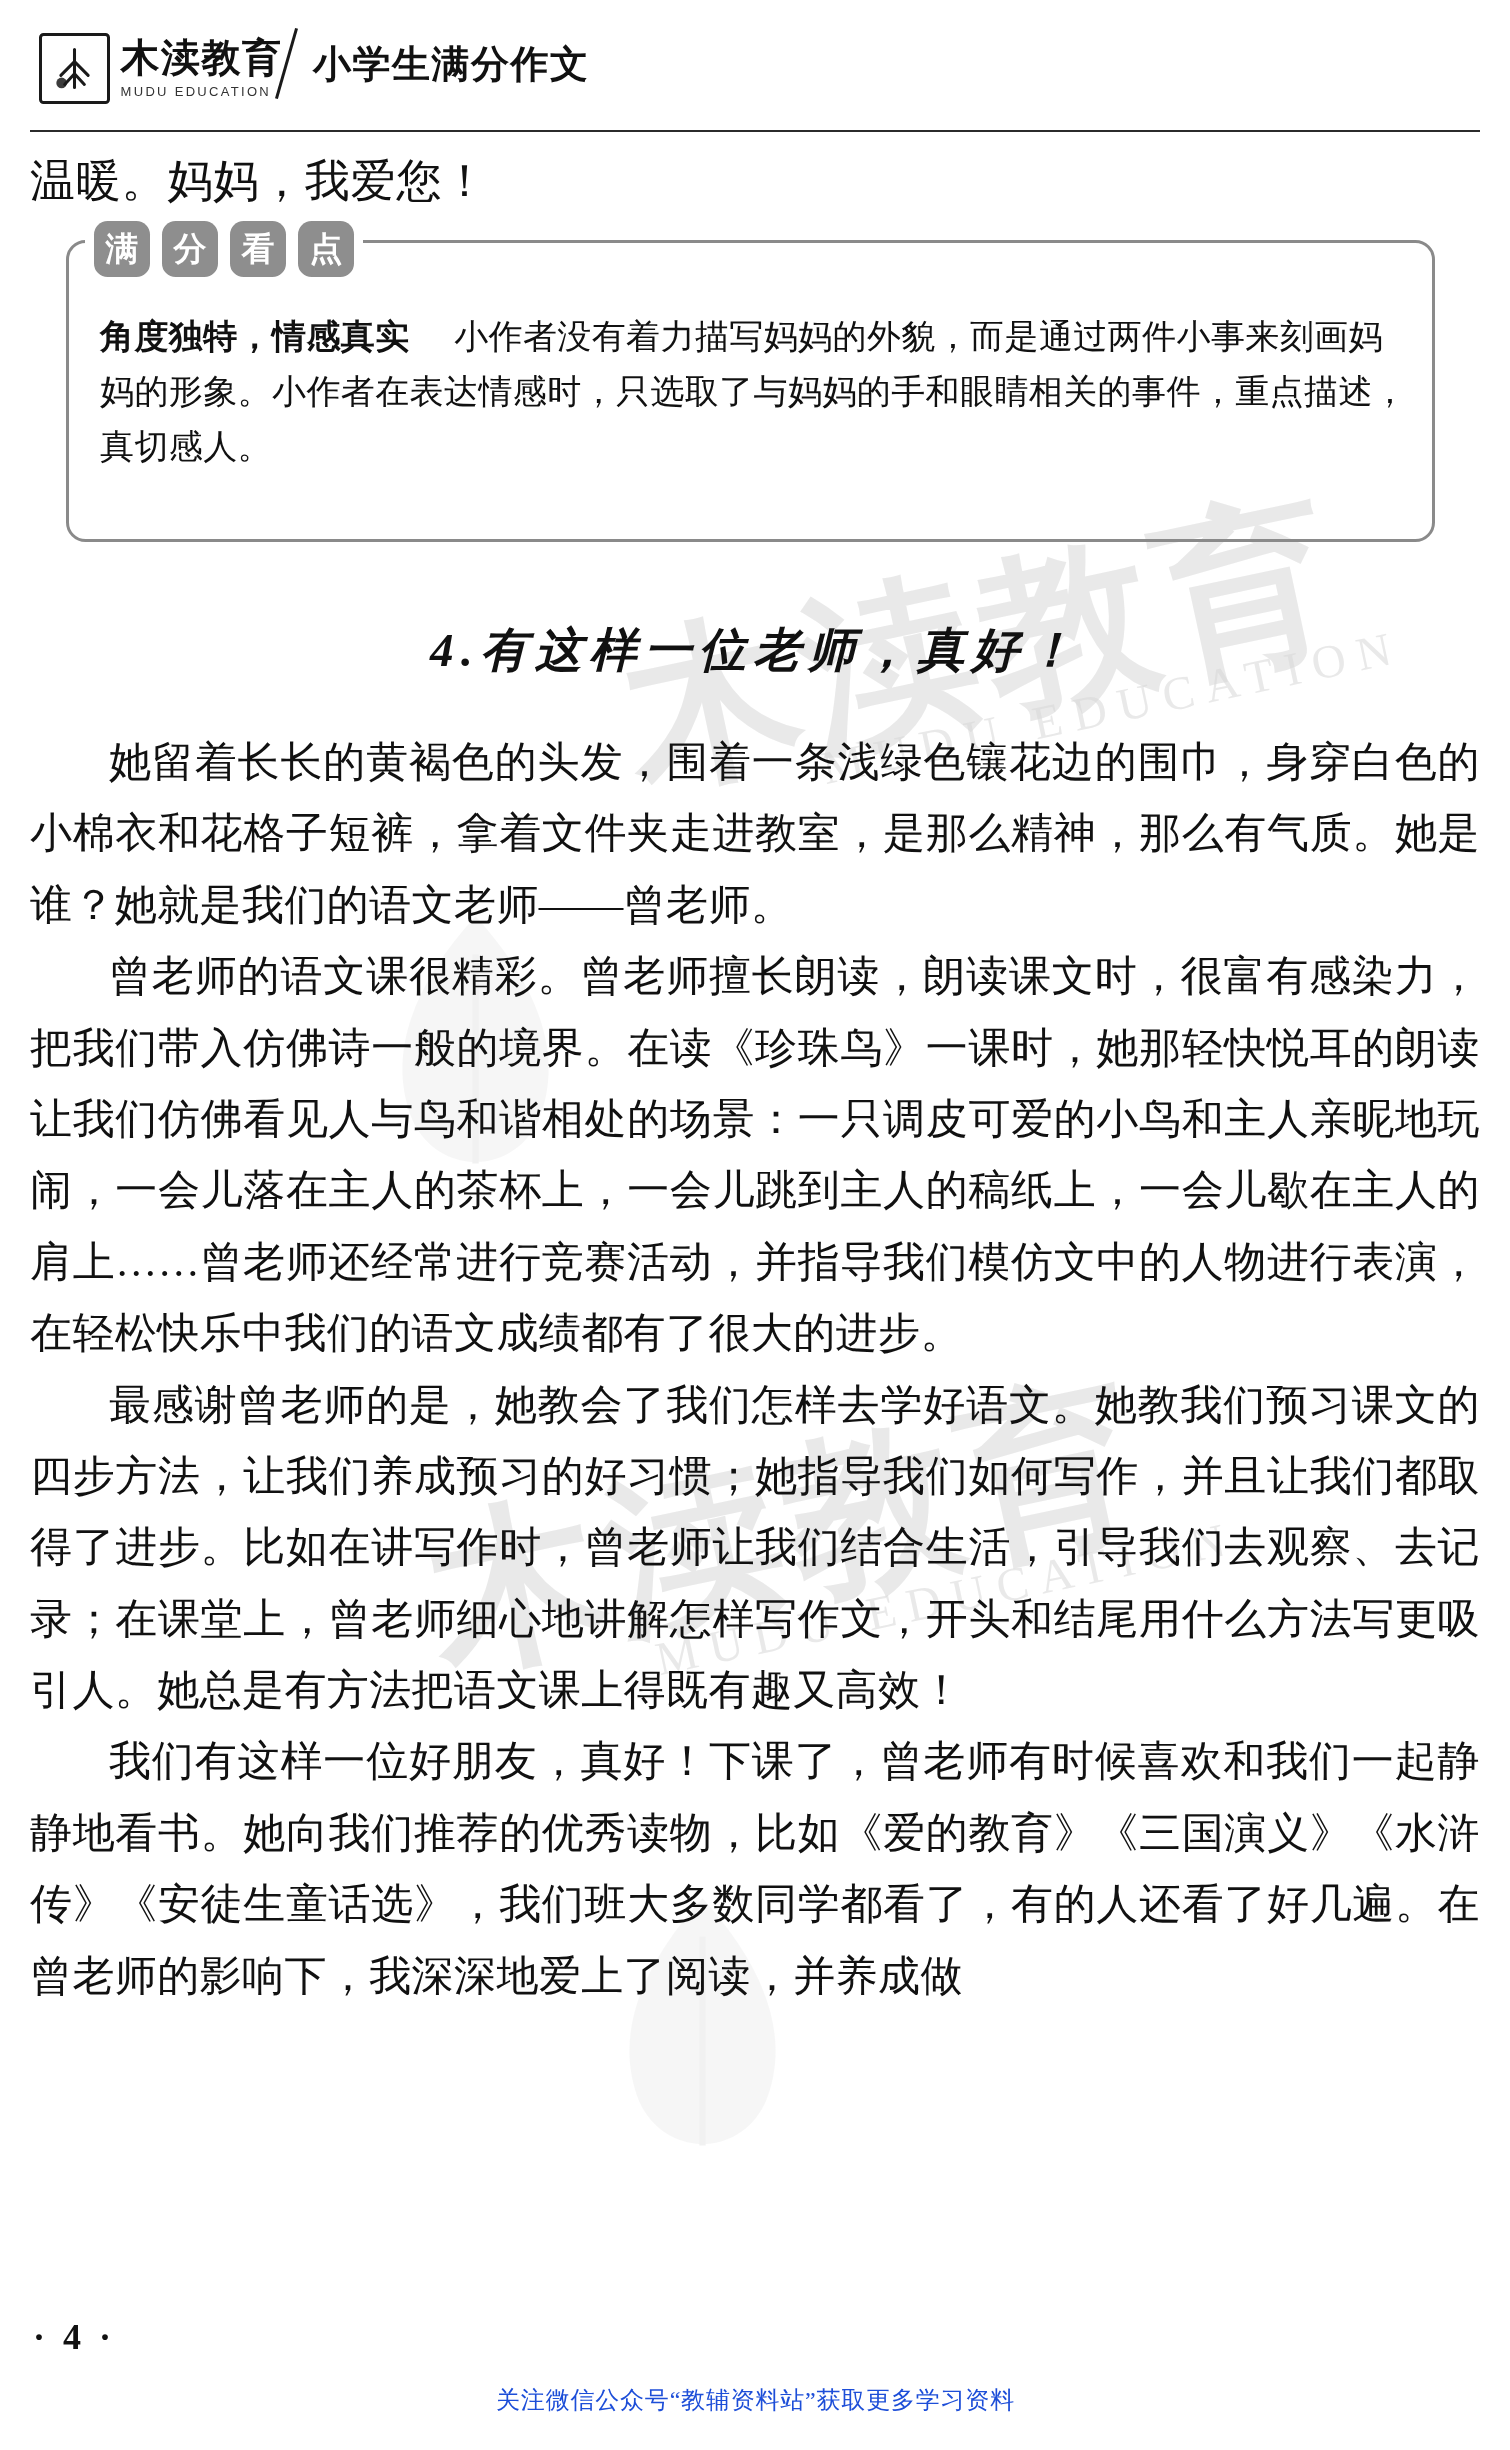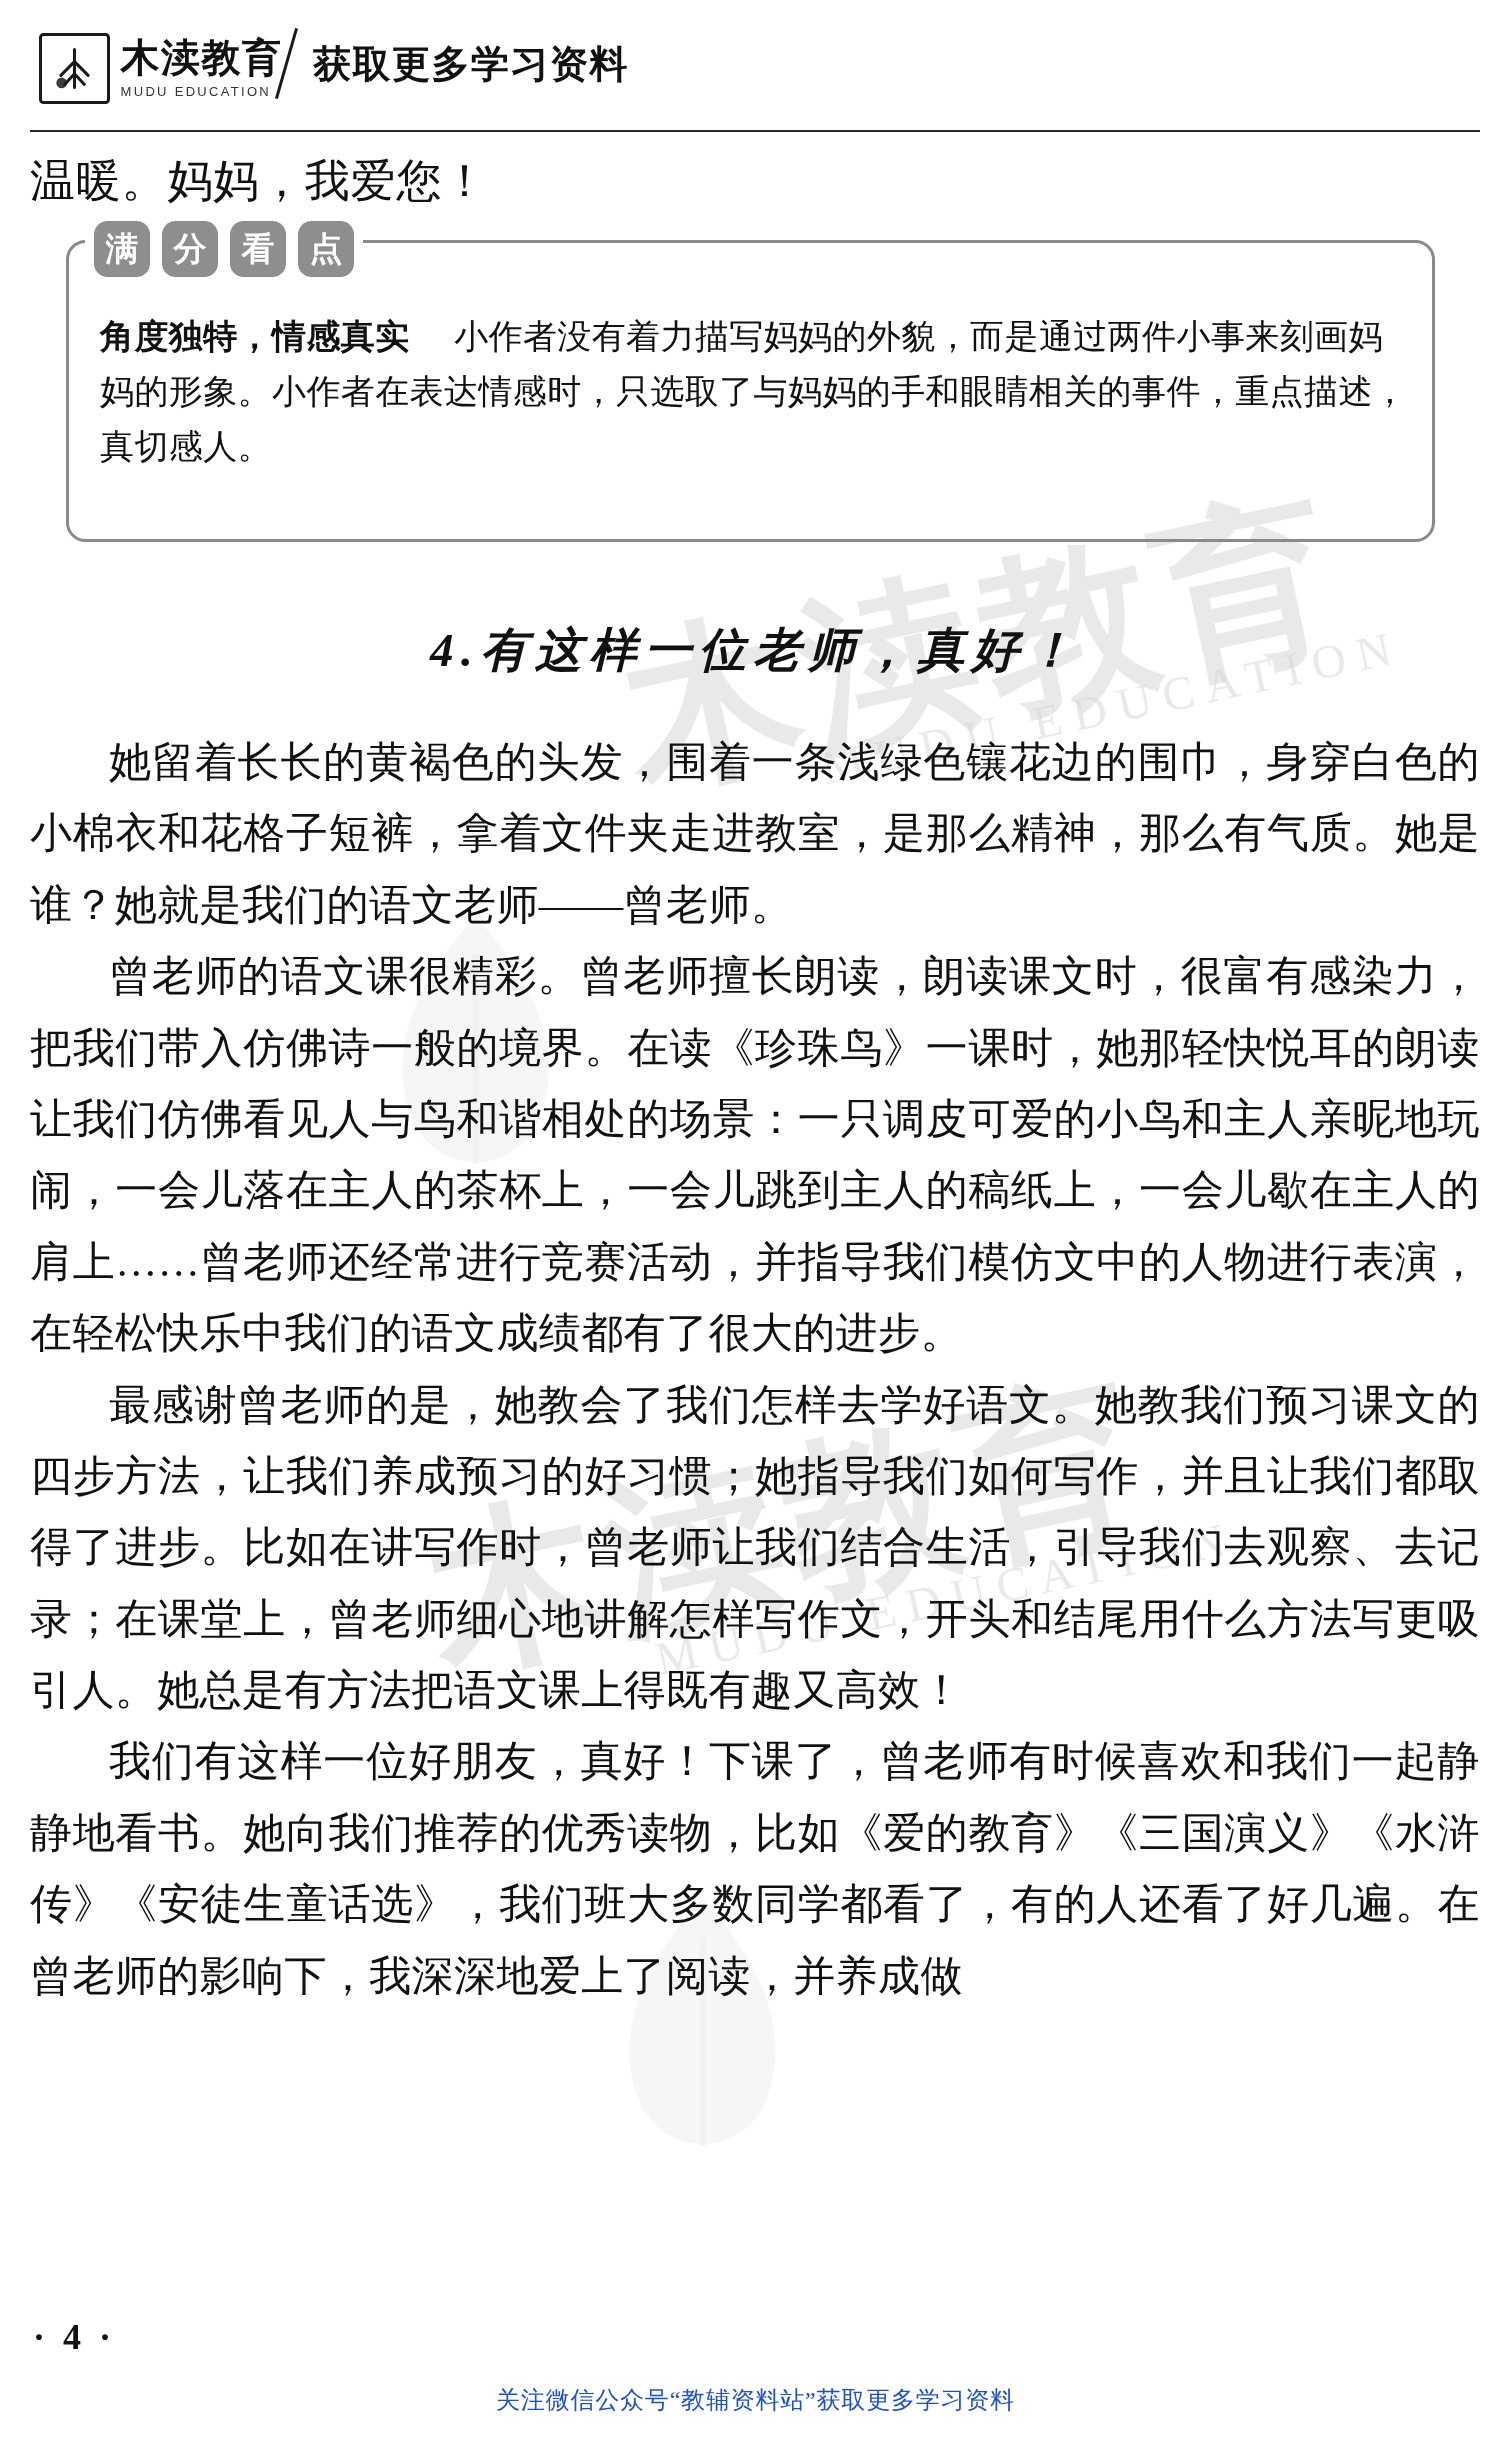--- a/index.html
+++ b/index.html
@@ -240,21 +240,21 @@
         <path d="M31 6 L31 56 M31 22 L13 40 M31 22 L49 40 M31 38 L18 52 M31 38 L44 52" stroke="#1a1a1a" stroke-width="4" fill="none" stroke-linecap="round"></path>
         <circle cx="14" cy="50" r="7" fill="#1a1a1a" opacity=".85"></circle>
       </svg>
     </div>
     <div>
       <div class="logo-text-cn">木渎教育</div>
       <div class="logo-text-en">MUDU EDUCATION</div>
     </div>
   </div>
   <div class="logo-slash"></div>
-  <div class="header-series">获取更多学习资料</div>
+  <div class="header-series">小学生满分作文</div>
 </div>
 <div class="header-rule"></div>
 
 <div class="content">
 
   <div class="lead-line">温暖。妈妈，我爱您！</div>
 
   <div class="mf-box"></div>
   <div class="mf-tag">
     <span class="pill">满</span>

